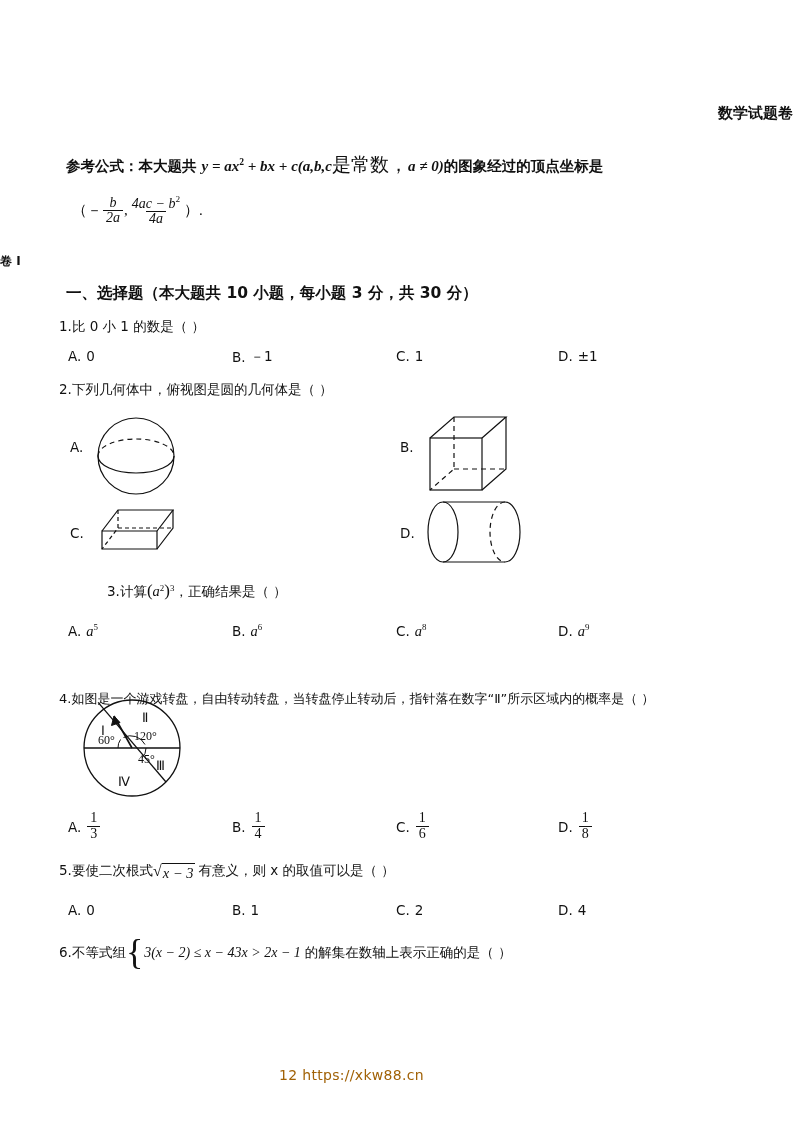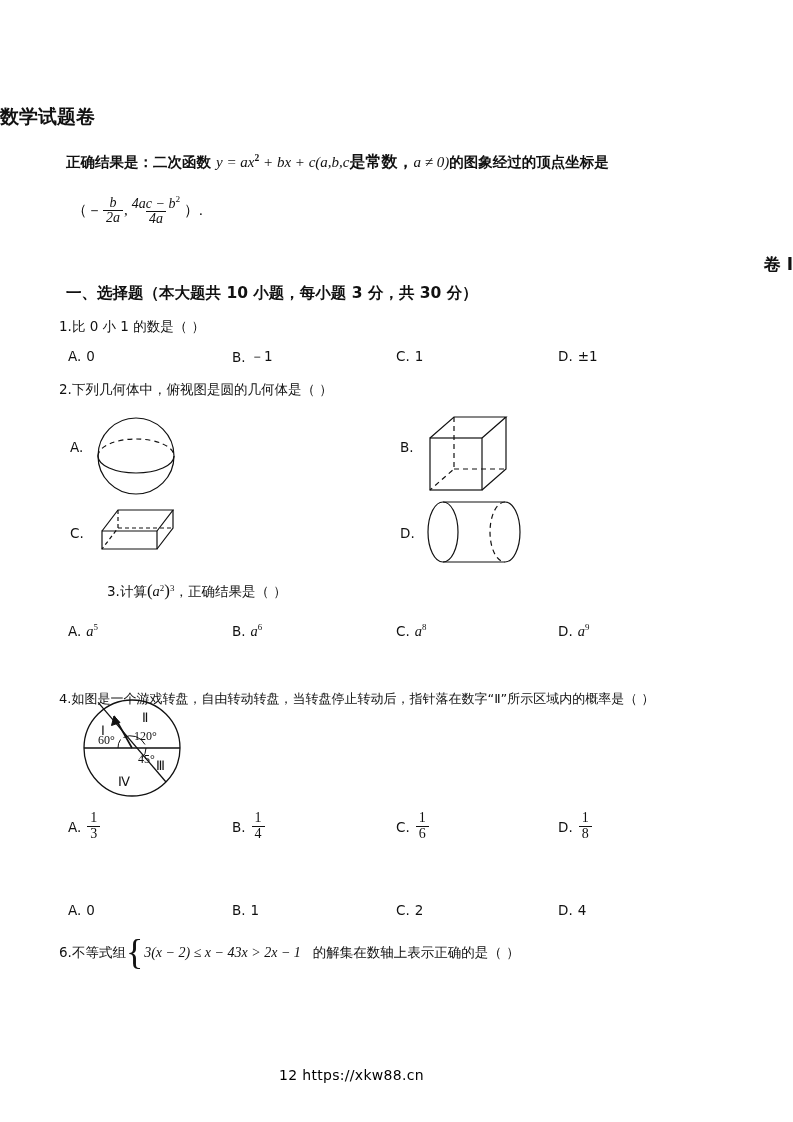--- a/index.html
+++ b/index.html
@@ -27,51 +27,51 @@
     text-align: center;
     font-size: 21px;
     font-weight: bold;
     letter-spacing: 0.5px;
     font-family: "DejaVu Sans", "Liberation Sans", sans-serif;
   }
   .doc-subtitle {
     position: absolute;
     left: 0; top: 104px;
     width: 793px;
-    text-align: left;
-    font-size: 19px;
+    text-align: right;
+    font-size: 15px;
     font-weight: bold;
     font-family: "DejaVu Sans", "Liberation Sans", sans-serif;
   }
   .formula-line {
     position: absolute;
     left: 66px; top: 152px;
     width: 680px;
     font-size: 14.5px;
     font-weight: bold;
     font-family: "DejaVu Sans", "Liberation Sans", sans-serif;
   }
   .formula-line .mathital {
     font-family: "Liberation Serif", serif;
     font-style: italic;
-    font-weight: normal;
+    font-weight: bold;
     font-size: 15px;
   }
   .vertex-formula {
     position: absolute;
     left: 72px; top: 196px;
     font-size: 15px;
     font-family: "Liberation Serif", serif;
   }
   .paper-part {
     position: absolute;
     left: 0; top: 253px;
     width: 793px;
-    text-align: right;
-    font-size: 17px;
+    text-align: left;
+    font-size: 12px;
     font-weight: bold;
     font-family: "DejaVu Sans", "Liberation Sans", sans-serif;
   }
   .section-head {
     position: absolute;
     left: 66px; top: 283px;
     font-size: 15.5px;
     font-weight: bold;
     font-family: "DejaVu Sans", "Liberation Sans", sans-serif;
   }
@@ -167,34 +167,34 @@
 
   
   .spinner-wrap { position: absolute; left: 76px; top: 694px; }
 
   .footer-wm {
     position: absolute;
     left: 0; top: 1067px;
     width: 703px;
     text-align: center;
     font-size: 14px;
-    color: #000000;
+    color: #a16207;
     font-family: "DejaVu Sans", "Liberation Sans", sans-serif;
     letter-spacing: 0.3px;
   }
 </style>
 </head>
 <body>
 
 <div class="page">
 
   <div class="doc-subtitle">数学试题卷</div>
 
   <div class="formula-line">
-    <span>正确结果是：二次函数 </span><span class="mathital">y = ax</span><sup class="expn">2</sup><span class="mathital"> + bx + c(a,b,c</span><span style="font-weight:bold;font-size:16px;margin-top:24px;">是常数，</span><span class="mathital">a ≠ 0)</span><span>的图象经过的顶点坐标是</span>
+    <span>参考公式：本大题共 </span><span class="mathital">y = ax</span><sup class="expn">2</sup><span class="mathital"> + bx + c(a,b,c</span><span style="font-weight:normal;font-size:19px;margin-top:24px;">是常数，</span><span class="mathital">a ≠ 0)</span><span>的图象经过的顶点坐标是</span>
   </div>
 
   <div class="vertex-formula">
     <span>（－</span><span class="frac">
         <span class="num ital">b</span>
         <span class="den ital">2a</span>
       </span><span>,</span><span class="frac">
         <span class="num"><span class="ital">4ac − b</span><sup class="expn">2</sup></span>
         <span class="den ital">4a</span>
       </span><span>）.</span>
@@ -348,20 +348,26 @@
     </div>
     <div class="opt opt-d">
       <span>D.</span>
       <span class="frac">
           <span class="num">1</span>
           <span class="den">8</span>
         </span>
     </div>
   </div>
 
+  <div class="qtext" style="top:862px;">
+    <span>5.</span><span>要使二次根式</span><span class="sqrt">
+        <span class="radsign">√</span>
+        <span class="radicand">x − 3</span>
+      </span><span style="margin-left:3px;">有意义，则 x 的取值可以是（      ）</span>
+  </div>
   <div class="opts" style="top:902px;">
     <div class="opt opt-a">
       <span>A.</span>
       <span>0</span>
     </div>
     <div class="opt opt-b">
       <span>B.</span>
       <span>1</span>
     </div>
     <div class="opt opt-c">
@@ -374,18 +380,18 @@
     </div>
   </div>
 
   <div class="qtext" style="top:942px;">
     <span>6.</span><span>不等式组</span><span class="brace-sys">
         <span class="brace">{</span>
         <span class="rows">
           <div class="ital">3(x − 2) ≤ x − 4</div>
           <div class="ital sys-r2">3x &gt; 2x − 1</div>
         </span>
-      </span><span style="margin-left:12px;">的解集在数轴上表示正确的是（      ）</span>
+      </span><span style="margin-left:4px;">的解集在数轴上表示正确的是（      ）</span>
   </div>
 
   <div class="footer-wm">12 https://xkw88.cn</div>
 
 </div>
 
 </body></html>

